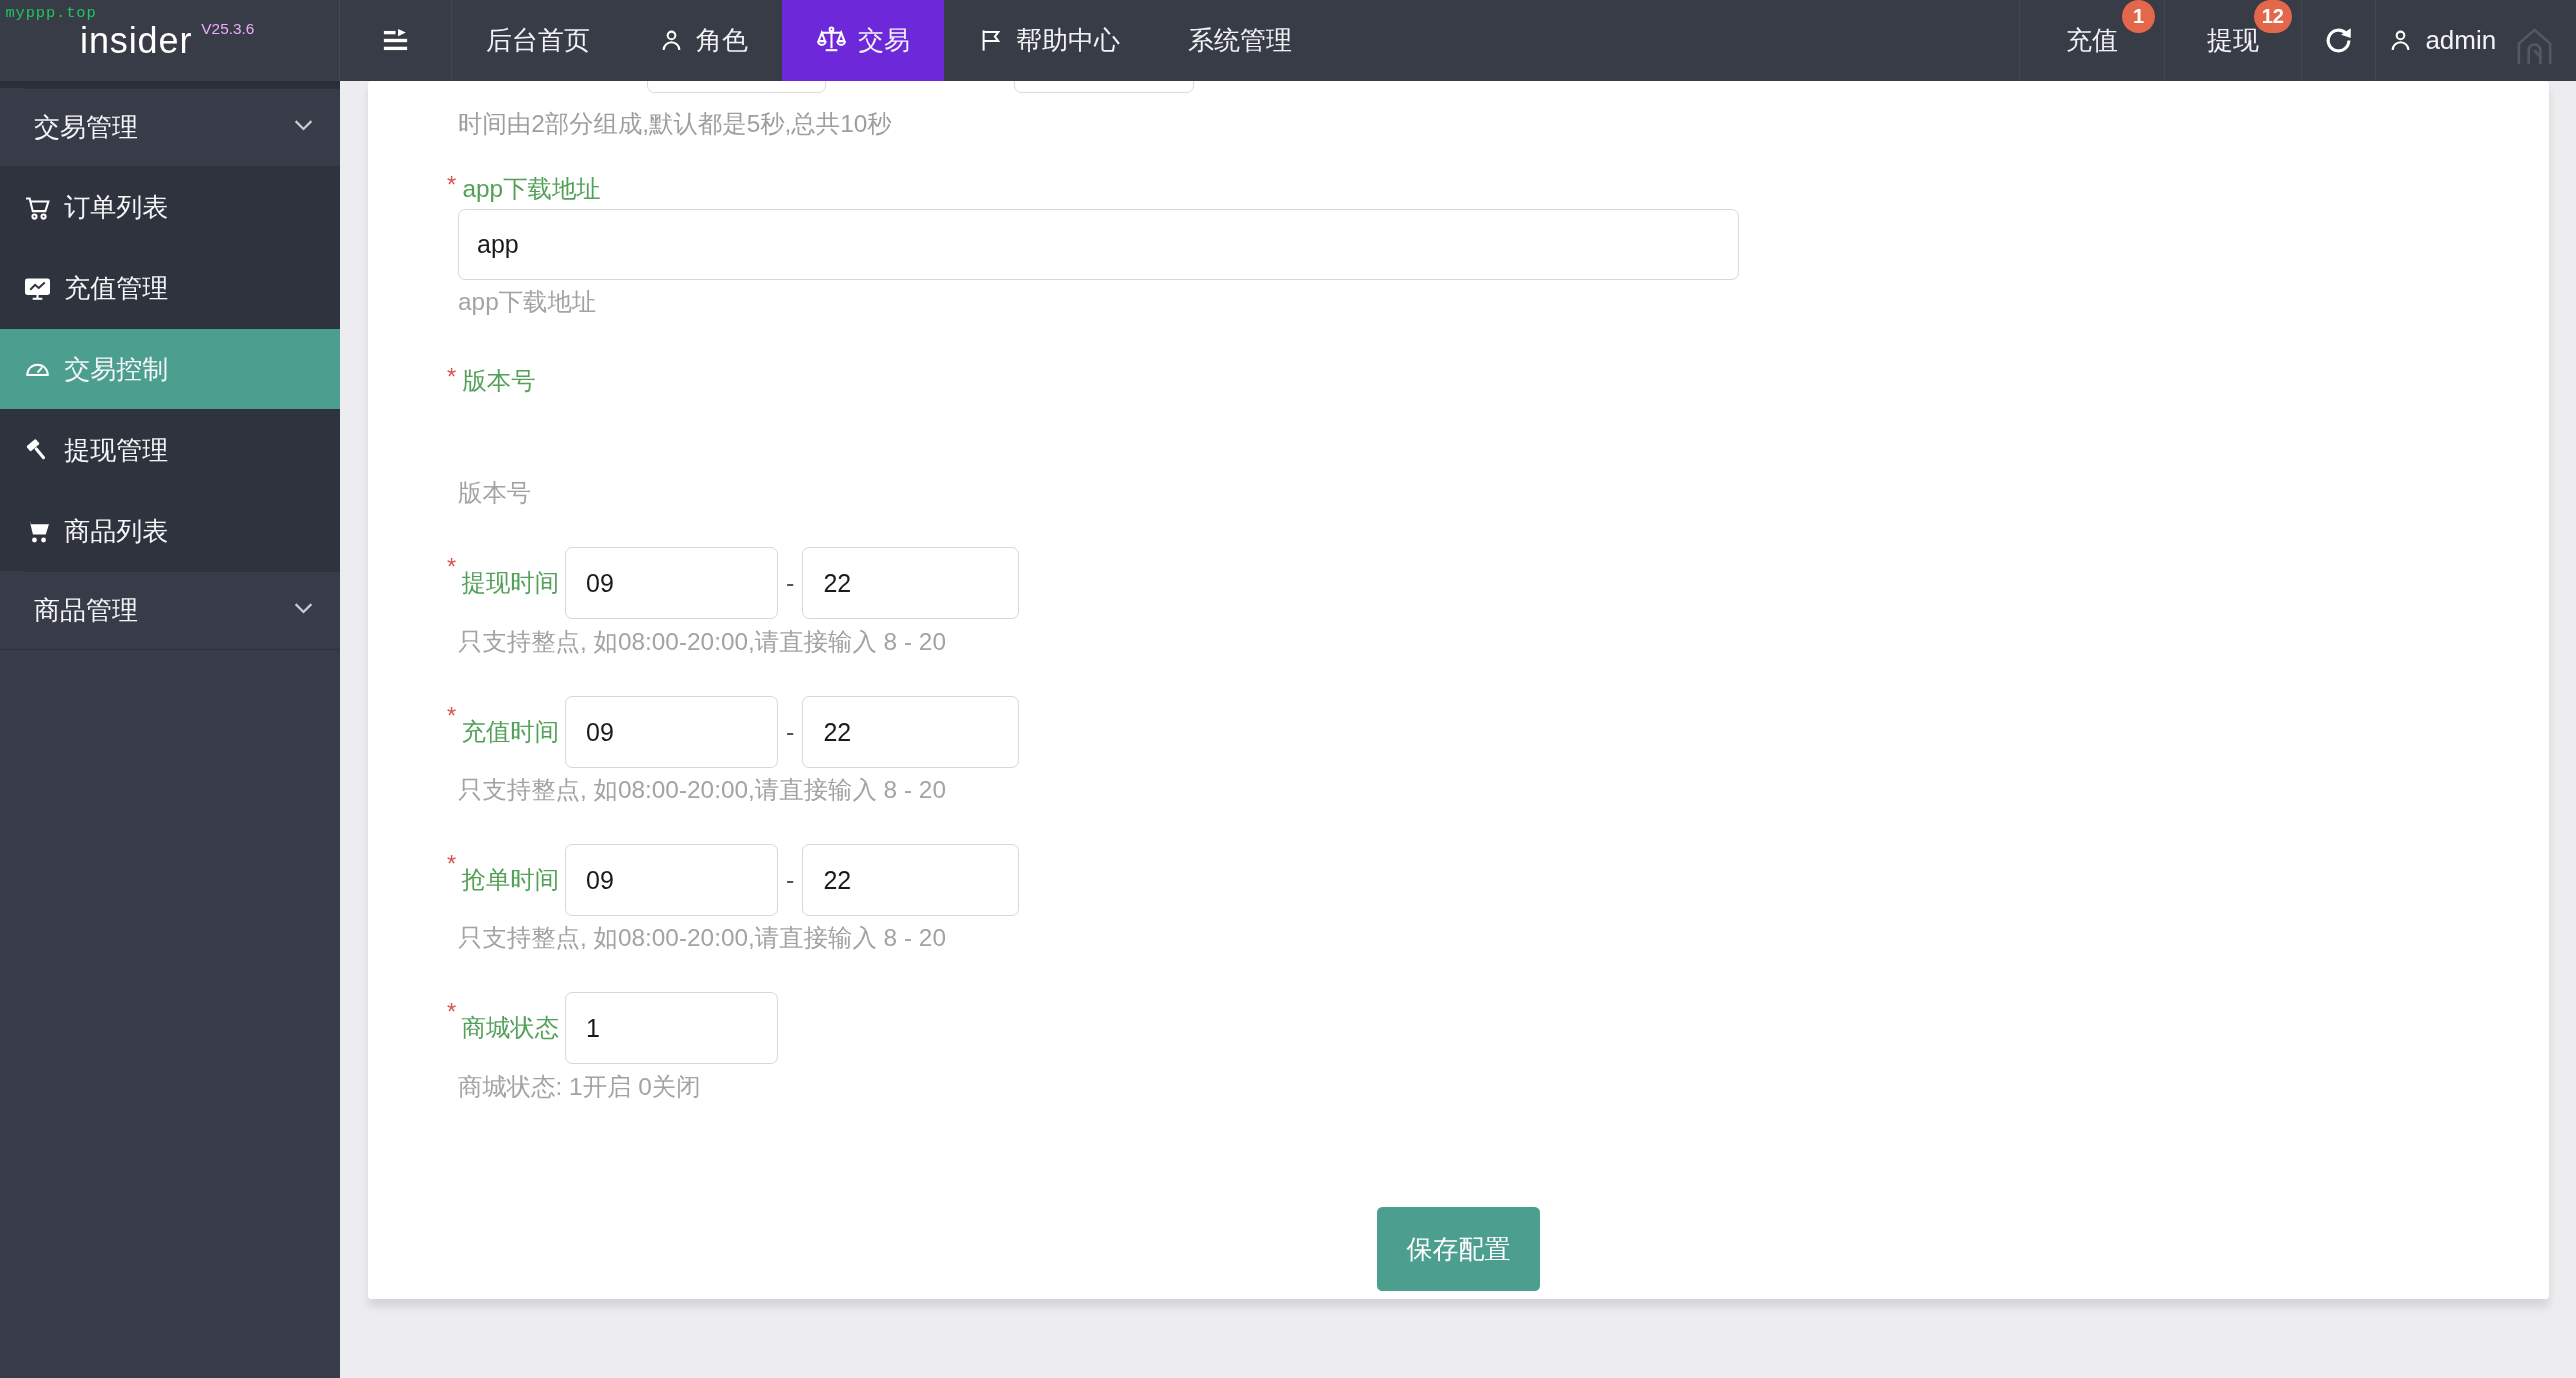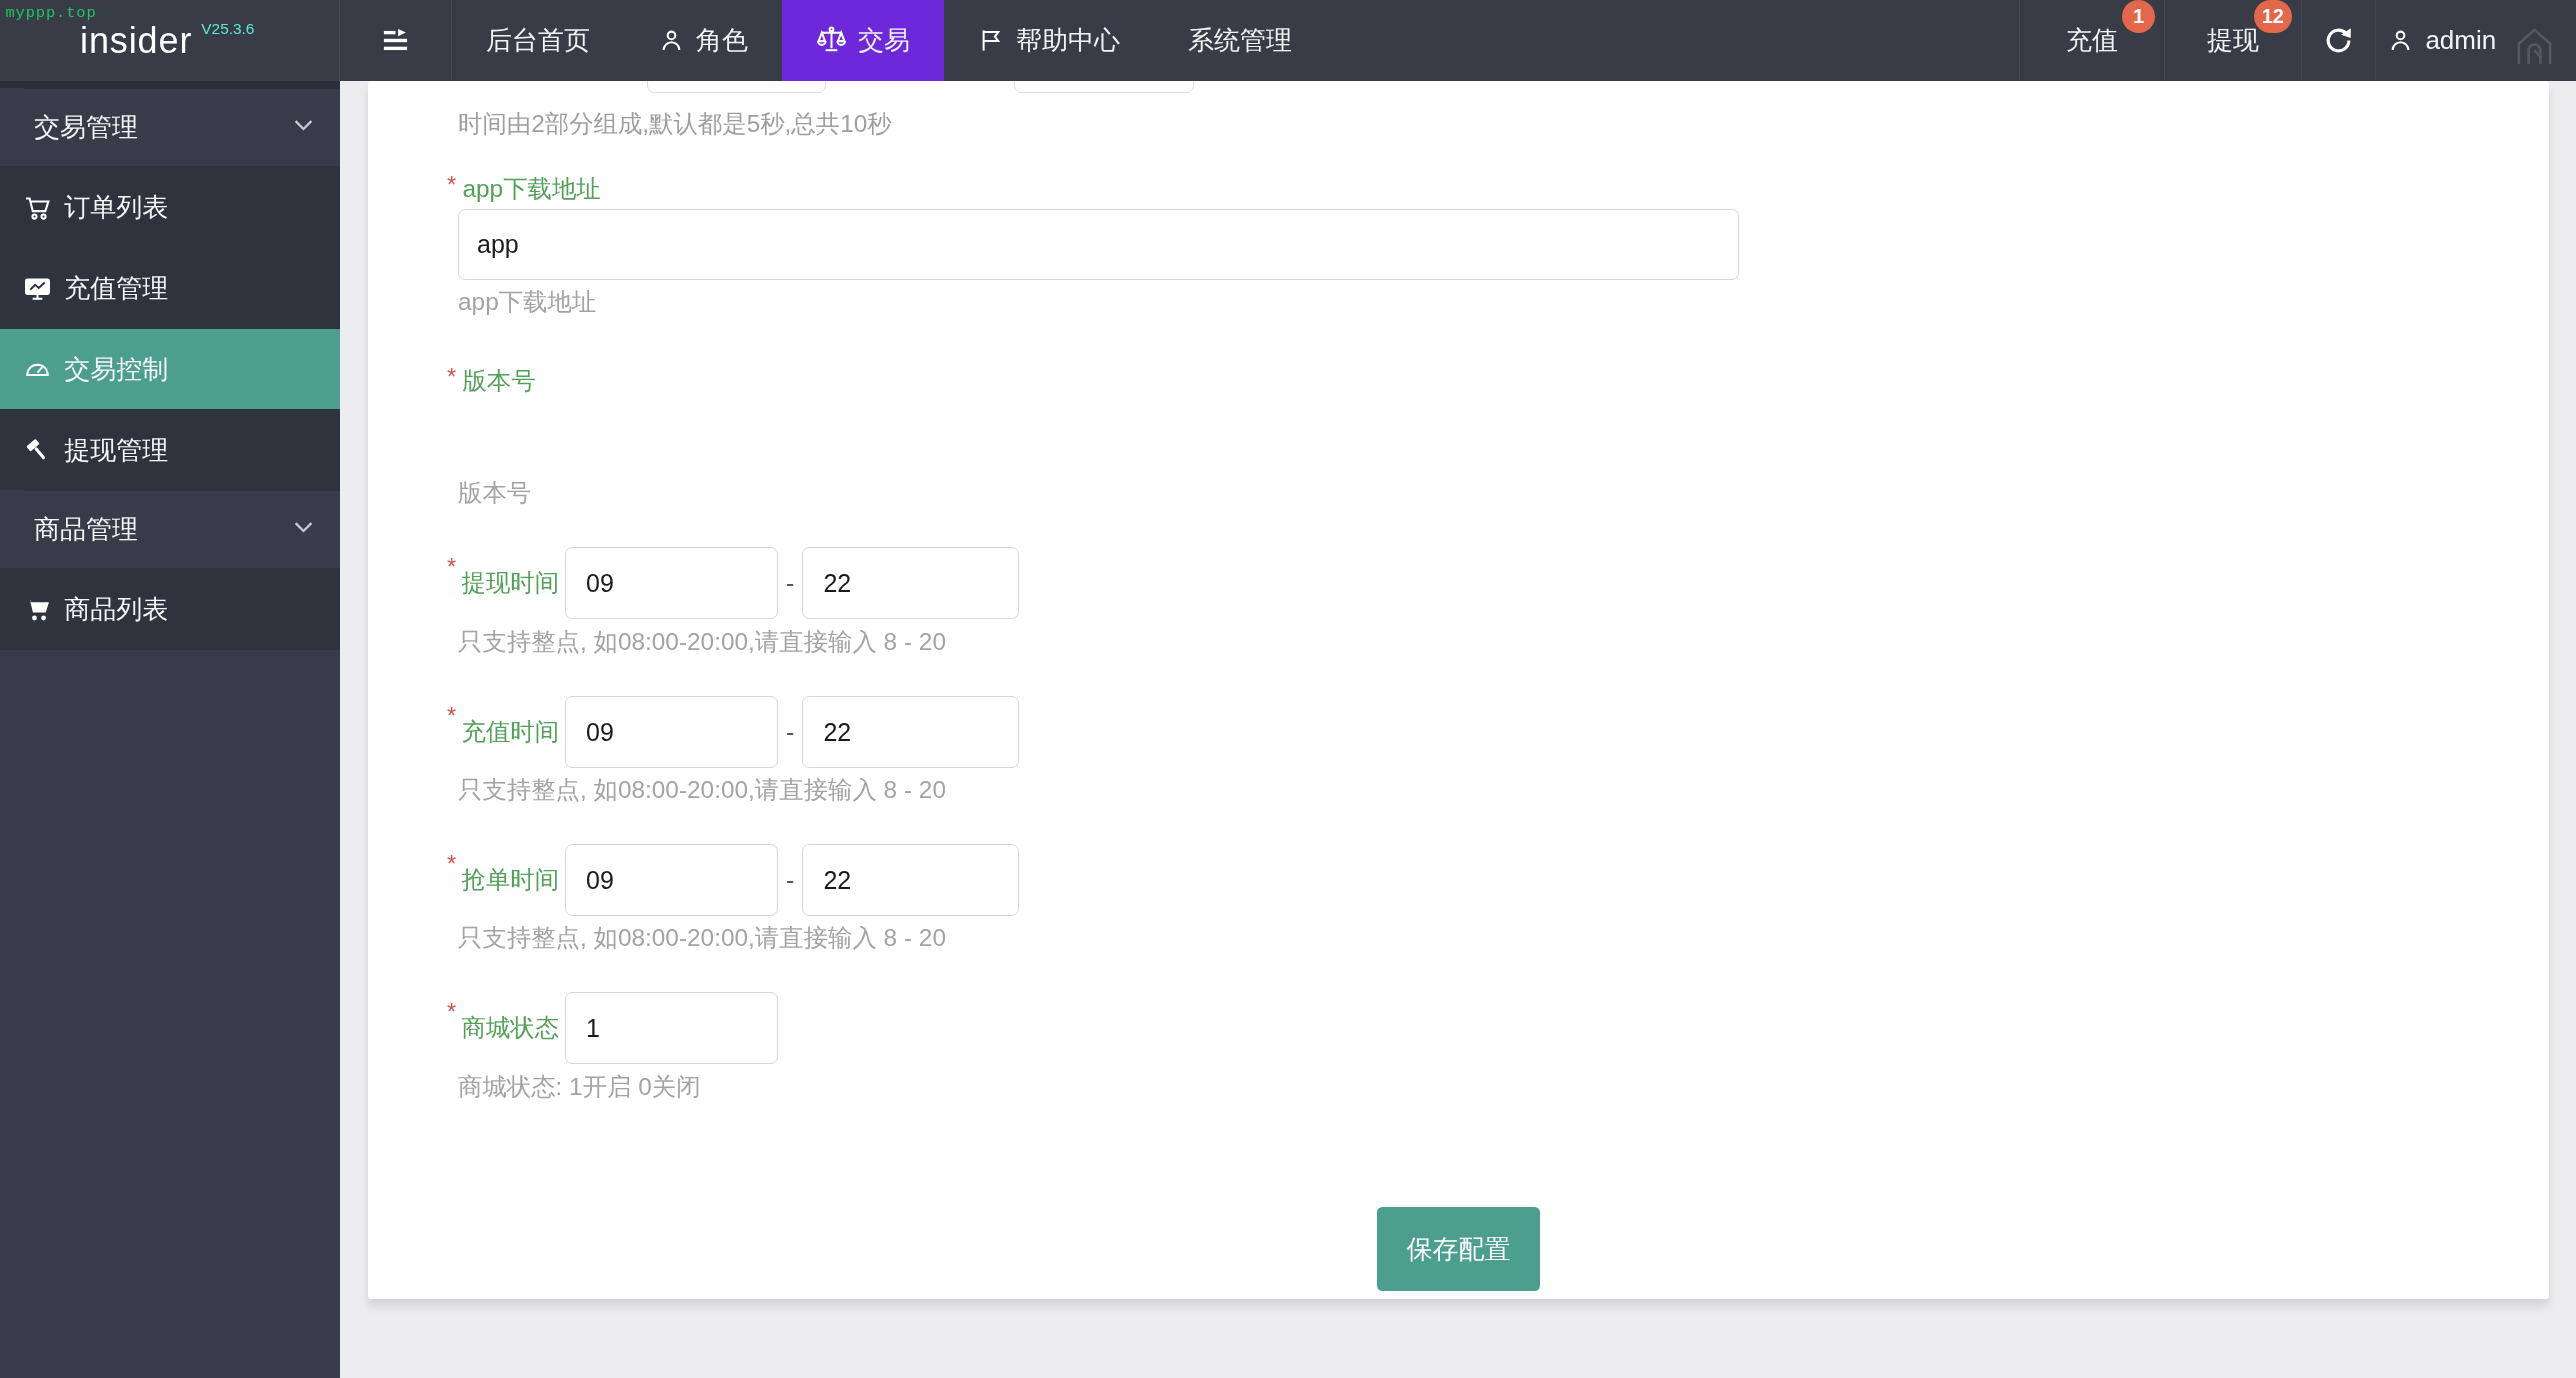--- a/index.html
+++ b/index.html
@@ -4,21 +4,21 @@
 <style>
   * { margin:0; padding:0; box-sizing:border-box; font-family:"Liberation Sans","DejaVu Sans",sans-serif; }
   html,body { width:2576px; height:1378px; }
   body { position:relative; background:#ededf0; overflow:hidden; }
 
   
   .navbar { position:absolute; top:0; left:0; width:2576px; height:81px; background:#383c47; z-index:10; display:flex; align-items:stretch; }
   .watermark { position:absolute; top:3.6px; left:5.4px; font-size:15.4px; color:#22c55e; letter-spacing:0.9px;font-family:Liberation Mono, monospace; }
   .logo-cell { width:340px; display:flex; align-items:center; padding-left:80px; border-right:1.8px solid rgba(255,255,255,0.07); }
   .logo-text { color:#fff; font-size:36px; font-weight:500; letter-spacing:0.9px; }
-  .logo-version { color:#5eead4; font-size:15.4px; margin-left:9px; align-self:flex-start; margin-top:20px; }
+  .logo-version { color:#f0abfc; font-size:15.4px; margin-left:9px; align-self:flex-start; margin-top:20px; }
   .nav-toggle { width:112px; display:flex; align-items:center; justify-content:center; border-right:1.8px solid rgba(255,255,255,0.06); }
   .nav-items { display:flex; align-items:stretch; }
   .nav-item { display:flex; align-items:center; gap:11px; padding:0 34px; color:#f2f3f5; font-size:26px; cursor:pointer; }
   .nav-item.active { background:#6d28d9; }
   .nav-right { margin-left:auto; display:flex; align-items:stretch; }
   .nav-cell { position:relative; display:flex; align-items:center; justify-content:center; color:#f2f3f5; font-size:26px; border-left:1.8px solid rgba(255,255,255,0.06); }
   .cell-recharge { width:145px; }
   .cell-withdraw { width:137px; }
   .cell-refresh { width:74px; }
   .cell-admin { width:201px; gap:11px; border-left:1.8px solid rgba(255,255,255,0.06); padding-right:9px; }
@@ -211,41 +211,41 @@
       <svg width="29" height="29" viewBox="0 0 24 24">
           <g fill="#fff" transform="rotate(-40 12 12)">
             <rect x="7" y="3.5" width="10" height="5.5" rx="1"></rect>
             <rect x="10.7" y="9" width="2.6" height="12" rx="1.2"></rect>
           </g>
         </svg>
     </span>
     <span class="side-label">提现管理</span>
   </div>
 
-  <div class="side-row side-header">
-    <span class="side-label">商品管理</span>
-    <span class="chevron">
-      <svg width="27" height="27" viewBox="0 0 24 24" fill="none" stroke="#c9ccd3" stroke-width="2">
-          <path d="M5 9 l7 7 7-7"></path>
-        </svg>
-    </span>
-  </div>
-
   <div class="side-row side-item">
     <span class="icon">
       <svg width="29" height="29" viewBox="0 0 24 24">
           <g fill="#fff">
             <path d="M2.5 4 h3.2 l2.5 10.5 h10.6 l2.7 -8.5 H6.5 l-0.6 -2 Z"></path>
             <circle cx="9.5" cy="19" r="2"></circle>
             <circle cx="17" cy="19" r="2"></circle>
           </g>
         </svg>
     </span>
     <span class="side-label">商品列表</span>
   </div>
+
+  <div class="side-row side-header">
+    <span class="side-label">商品管理</span>
+    <span class="chevron">
+      <svg width="27" height="27" viewBox="0 0 24 24" fill="none" stroke="#c9ccd3" stroke-width="2">
+          <path d="M5 9 l7 7 7-7"></path>
+        </svg>
+    </span>
+  </div>
   <div class="side-last-border"></div>
 </div>
 
 <div class="panel">
 
   <div class="cut-input cut-1"></div>
   <div class="cut-input cut-2"></div>
 
   <div class="hint">时间由2部分组成,默认都是5秒,总共10秒</div>
 

